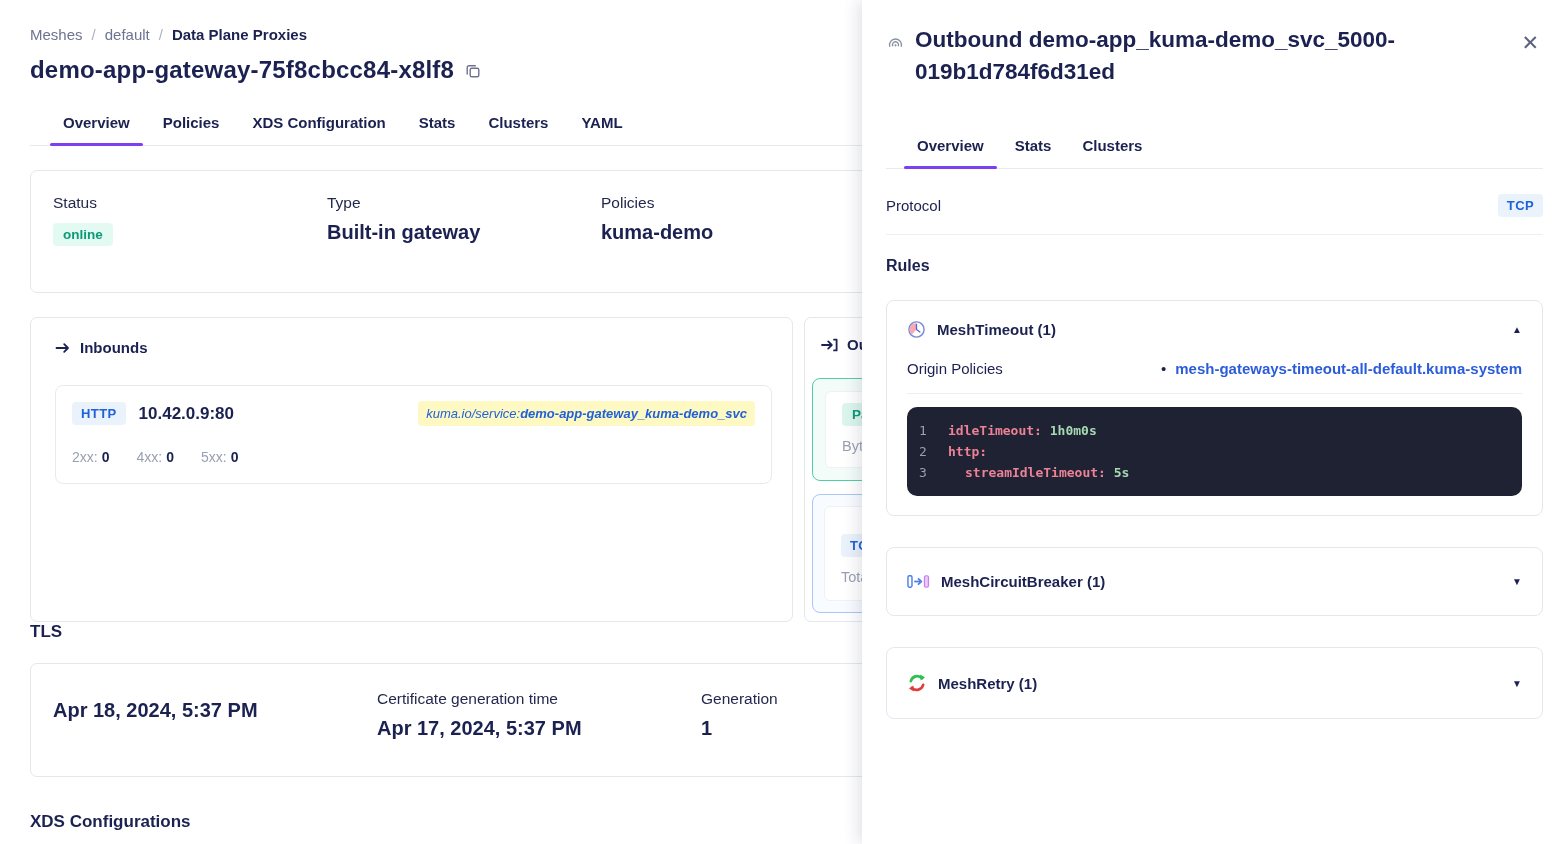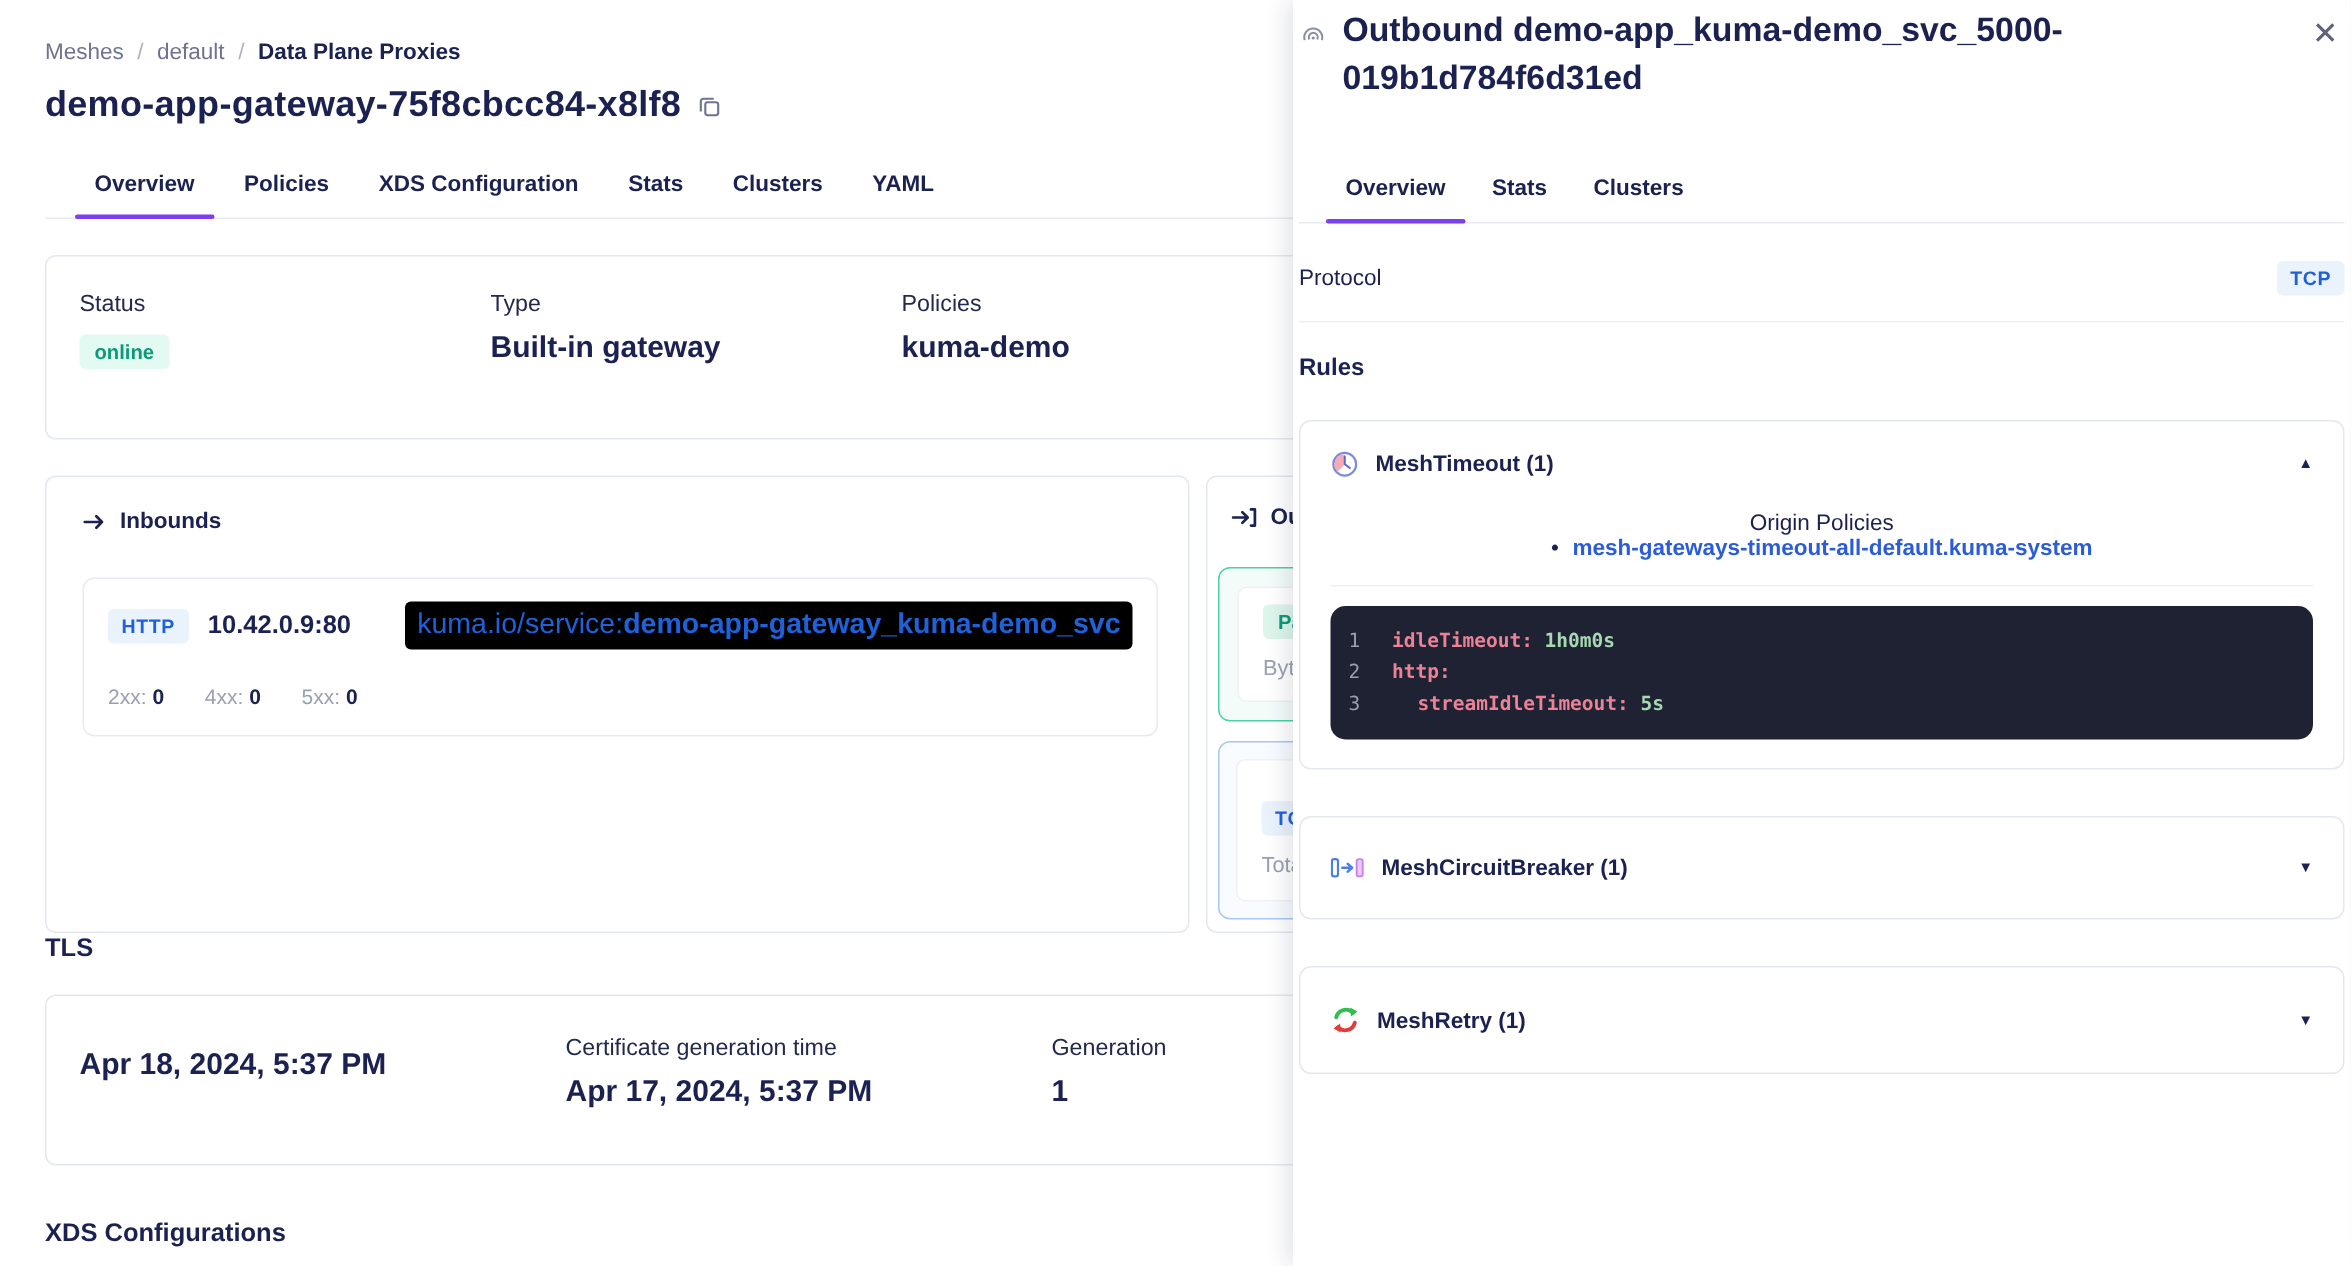--- a/index.html
+++ b/index.html
@@ -40,22 +40,22 @@
   .outbounds-panel { flex:1; padding:18px 14px 14px 5px; }
   .panel-header { display:flex; align-items:center; gap:9px; font-size:15px; font-weight:700; }
   .inbounds-panel .panel-header { margin-left:8px; }
   .outbounds-panel .panel-header { margin-left:11px; }
 
   .inbound-entry { margin:29px 4px 0 8px; border:1px solid #e7ebf1; border-radius:8px; padding:15px 16px 18px; cursor:pointer; }
   .entry-row { display:flex; align-items:center; gap:13px; }
   .proto-badge { background:#eaf2fc; color:#1f61d8; font-size:13px; font-weight:700;
                  padding:4px 9px; border-radius:4px; letter-spacing:.4px; }
   .entry-address { font-size:17px; font-weight:700; }
-  .service-tag { margin-left:auto; background:#000000; color:#2161d8; font-size:19px;
-                 padding:5px 8px; border-radius:4px; cursor:pointer; white-space:nowrap; }
+  .service-tag { margin-left:auto; background:#fef9c3; color:#2161d8; font-size:13px;
+                 padding:5px 8px; border-radius:4px; cursor:pointer; white-space:nowrap;font-style:italic; }
   .service-tag b { font-weight:700; }
   .entry-stats { display:flex; gap:27px; margin-top:23px; font-size:14px; color:#9aa0b2; }
   .entry-stats b { color:#1b2150; margin-left:4px; font-weight:700; }
 
   .ob-card-green { margin:25px 0 0 2px; border:1px solid #4ad2a2; background:#f3fcf9;
                    border-radius:8px; padding:12px; width:690px; cursor:pointer; }
   .ob-card-blue  { margin:13px 0 0 2px; border:1px solid #a9c6f7; background:#f8fbff;
                    border-radius:8px; padding:11px; width:690px; cursor:pointer; }
   .ob-inner { background:#fff; border:1px solid #eef1f5; border-radius:6px; padding:11px 16px 13px; }
   .ob-card-blue .ob-inner { padding:27px 16px 15px; }
@@ -65,41 +65,41 @@
   .ob-stat b { color:#1b2150; margin-left:4px; }
   .ob-name { font-size:17px; font-weight:700; }
 
   .section-heading { margin-top:37px; font-size:17px; font-weight:700; }
   .tls-card { margin-top:21px; width:1513px; padding:26px 22px 36px;
               display:grid; grid-template-columns:300px 300px auto; }
   .xds-heading { margin-top:35px; font-size:17px; font-weight:700; }
 
   
   .drawer { position:absolute; top:0; right:0; bottom:0; width:705px; background:#fff;
-            box-shadow:-3px 0 16px rgba(20,25,60,.14); padding:4px; }
+            box-shadow:-3px 0 16px rgba(20,25,60,.14); padding:24px; }
   .drawer-header { display:flex; align-items:flex-start; gap:10px; }
   .drawer-title-icon { margin-top:9px; flex:none; }
   .drawer-title { font-size:22.5px; font-weight:700; line-height:1.42; max-width:555px;
                   overflow-wrap:break-word; }
   .close-btn { margin-left:auto; color:#5c637a; font-size:21px; line-height:1; padding:8px 4px 4px;
                cursor:pointer; flex:none; }
 
   .dtabs { display:flex; gap:31px; margin-top:49px; border-bottom:1px solid #e8eaf0; padding-left:31px; }
 
   .protocol-row { margin-top:25px; display:flex; justify-content:space-between; align-items:center;
                   font-size:15px; padding-bottom:17px; border-bottom:1px solid #edeff4; }
 
   .rules-heading { margin-top:22px; font-size:16px; font-weight:700; }
 
   .policy-card { border:1px solid #e3e7ee; border-radius:8px; margin-top:25px; padding:19px 20px; }
   .policy-card.collapsed { margin-top:31px; padding:25px 20px; }
   .policy-header { display:flex; align-items:center; gap:11px; font-size:15px; font-weight:600; cursor:pointer; }
   .caret { margin-left:auto; font-size:10px; color:#1b2150; }
 
-  .origin-row { margin-top:21px; display:flex; justify-content:space-between; align-items:center; font-size:15px;flex-direction:column; }
+  .origin-row { margin-top:21px; display:flex; justify-content:space-between; align-items:center; font-size:15px; }
   .origin-right { display:flex; align-items:center; gap:9px; }
   .origin-bullet { color:#1b2150; font-size:15px; }
   .origin-link { color:#2b5cd9; font-weight:700; cursor:pointer; }
 
   .policy-divider { border-top:1px solid #edeff4; margin-top:16px; }
   .config-label { margin-top:16px; font-size:15px; }
 
   .code { margin-top:13px; background:#1f2233; border-radius:10px; padding:13px 12px;
           font-family:"DejaVu Sans Mono", monospace; font-size:13px; line-height:1.62; }
   .code-line { white-space:pre; }

